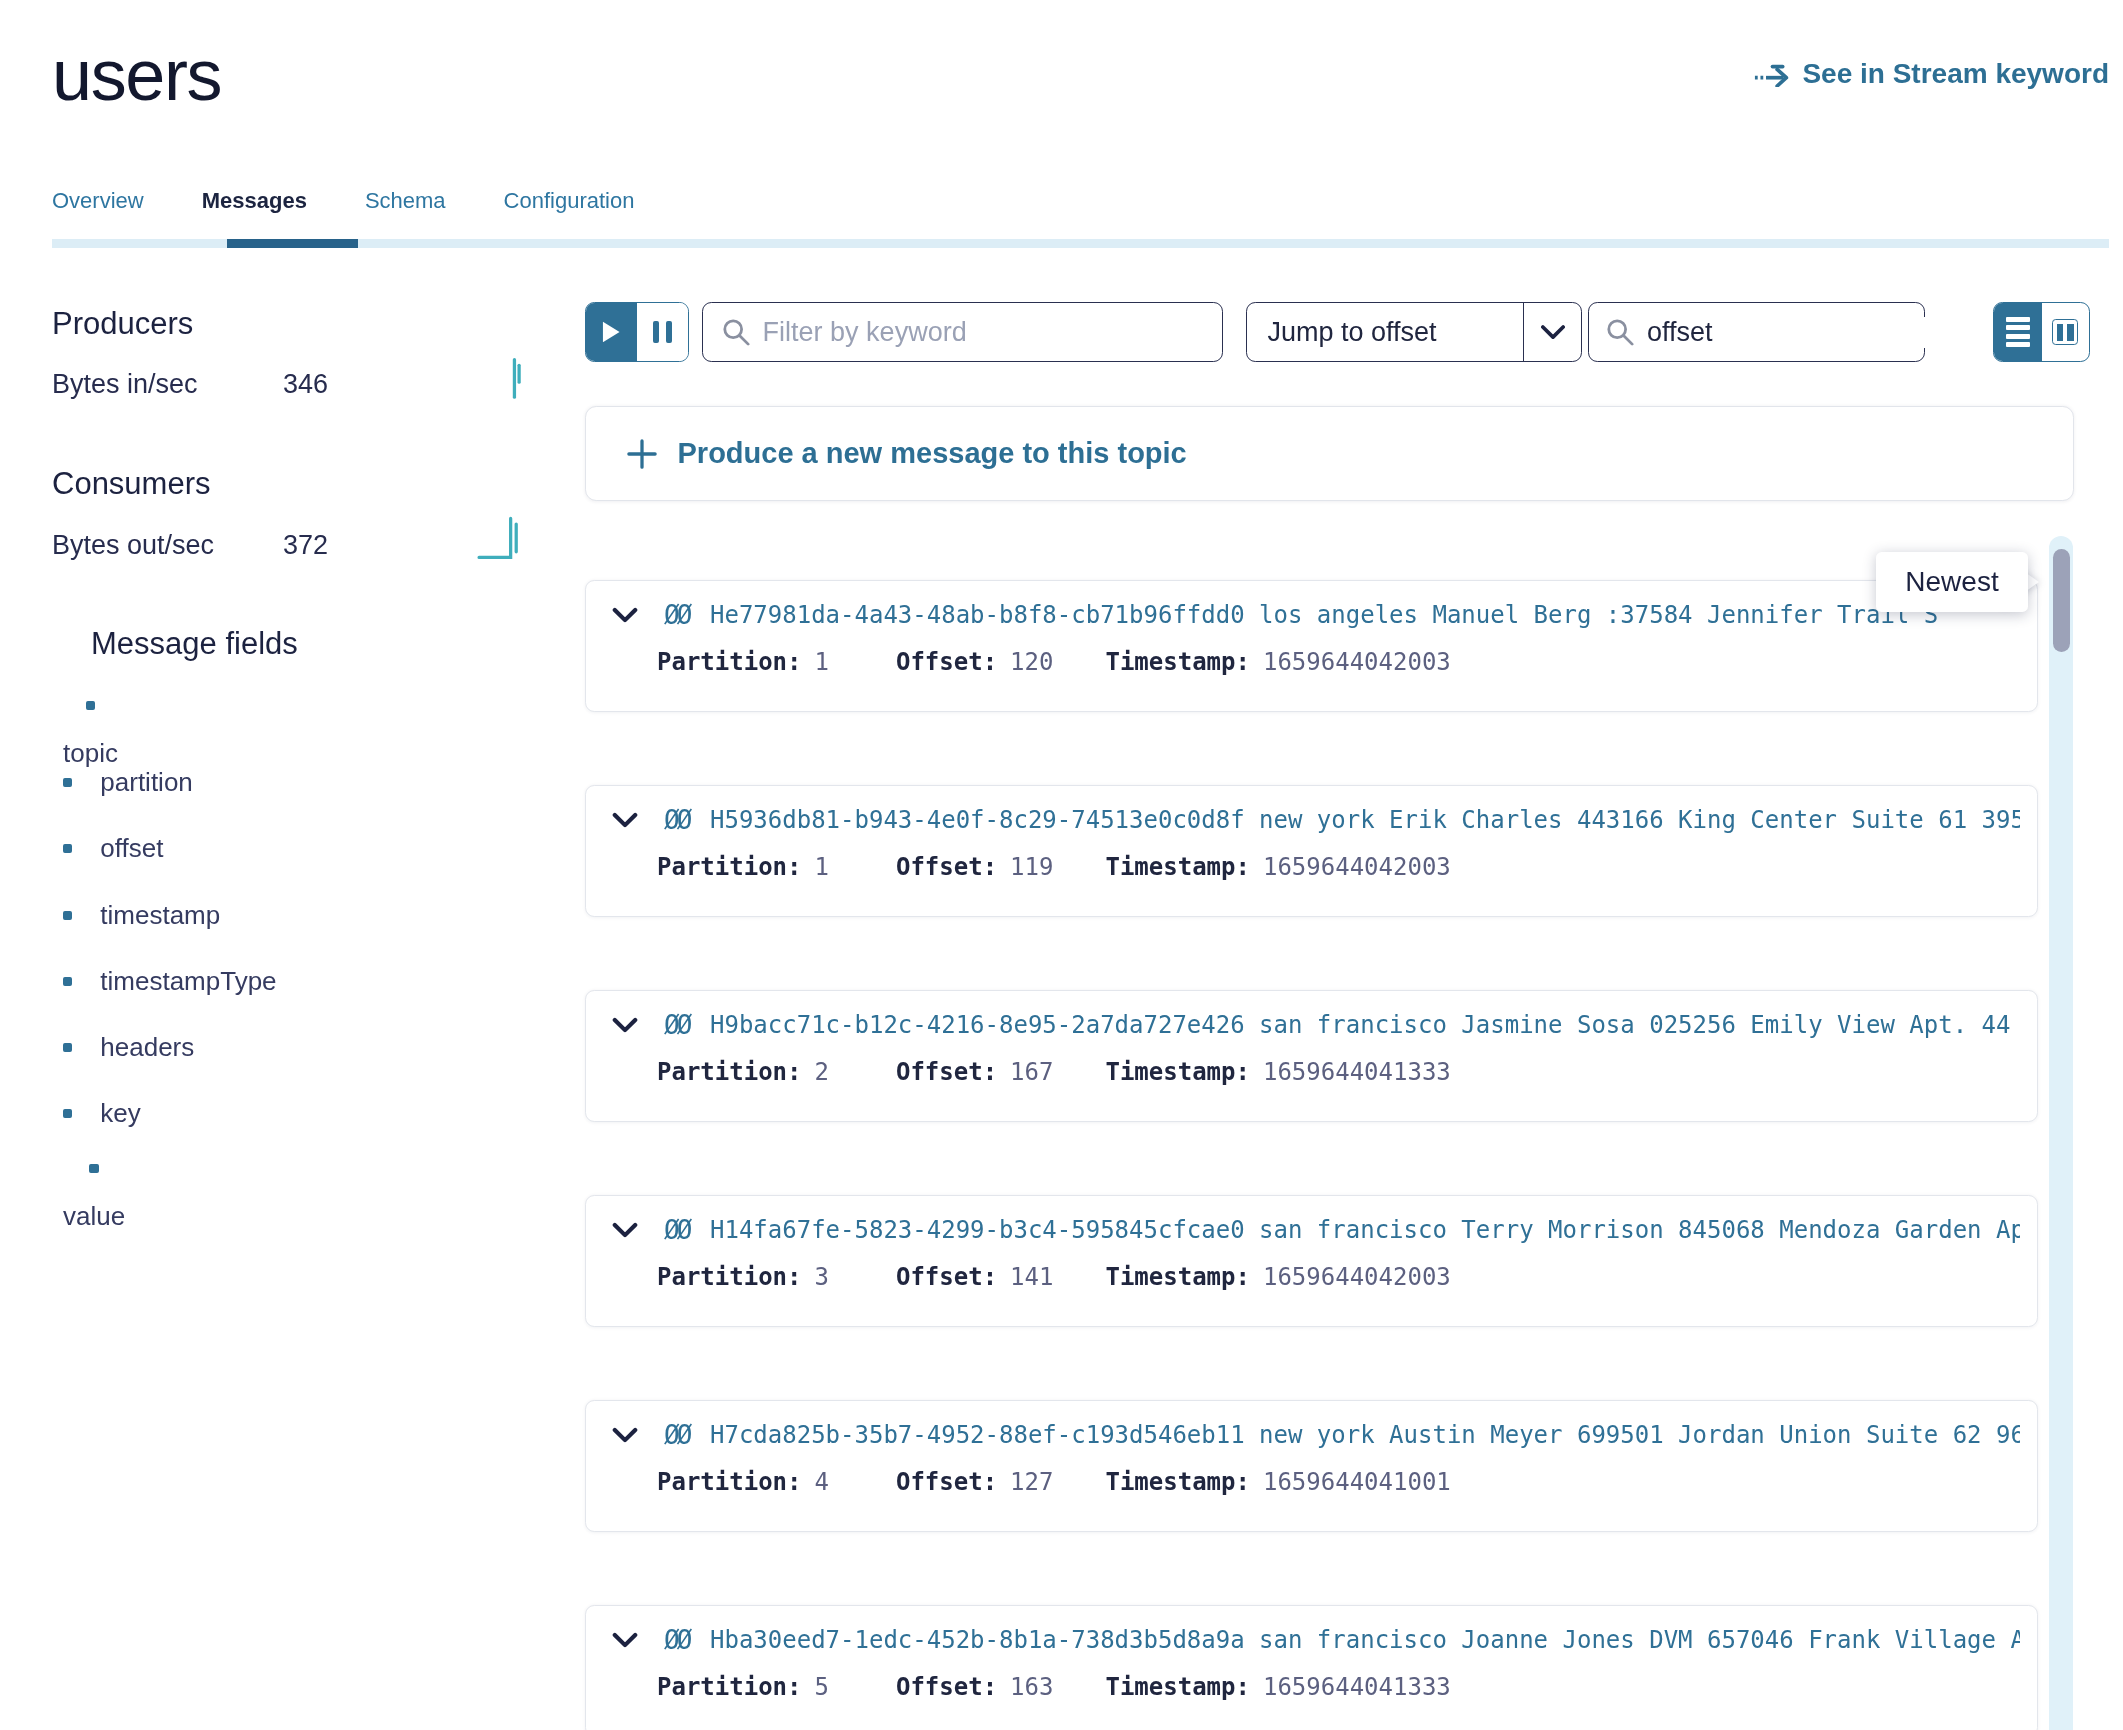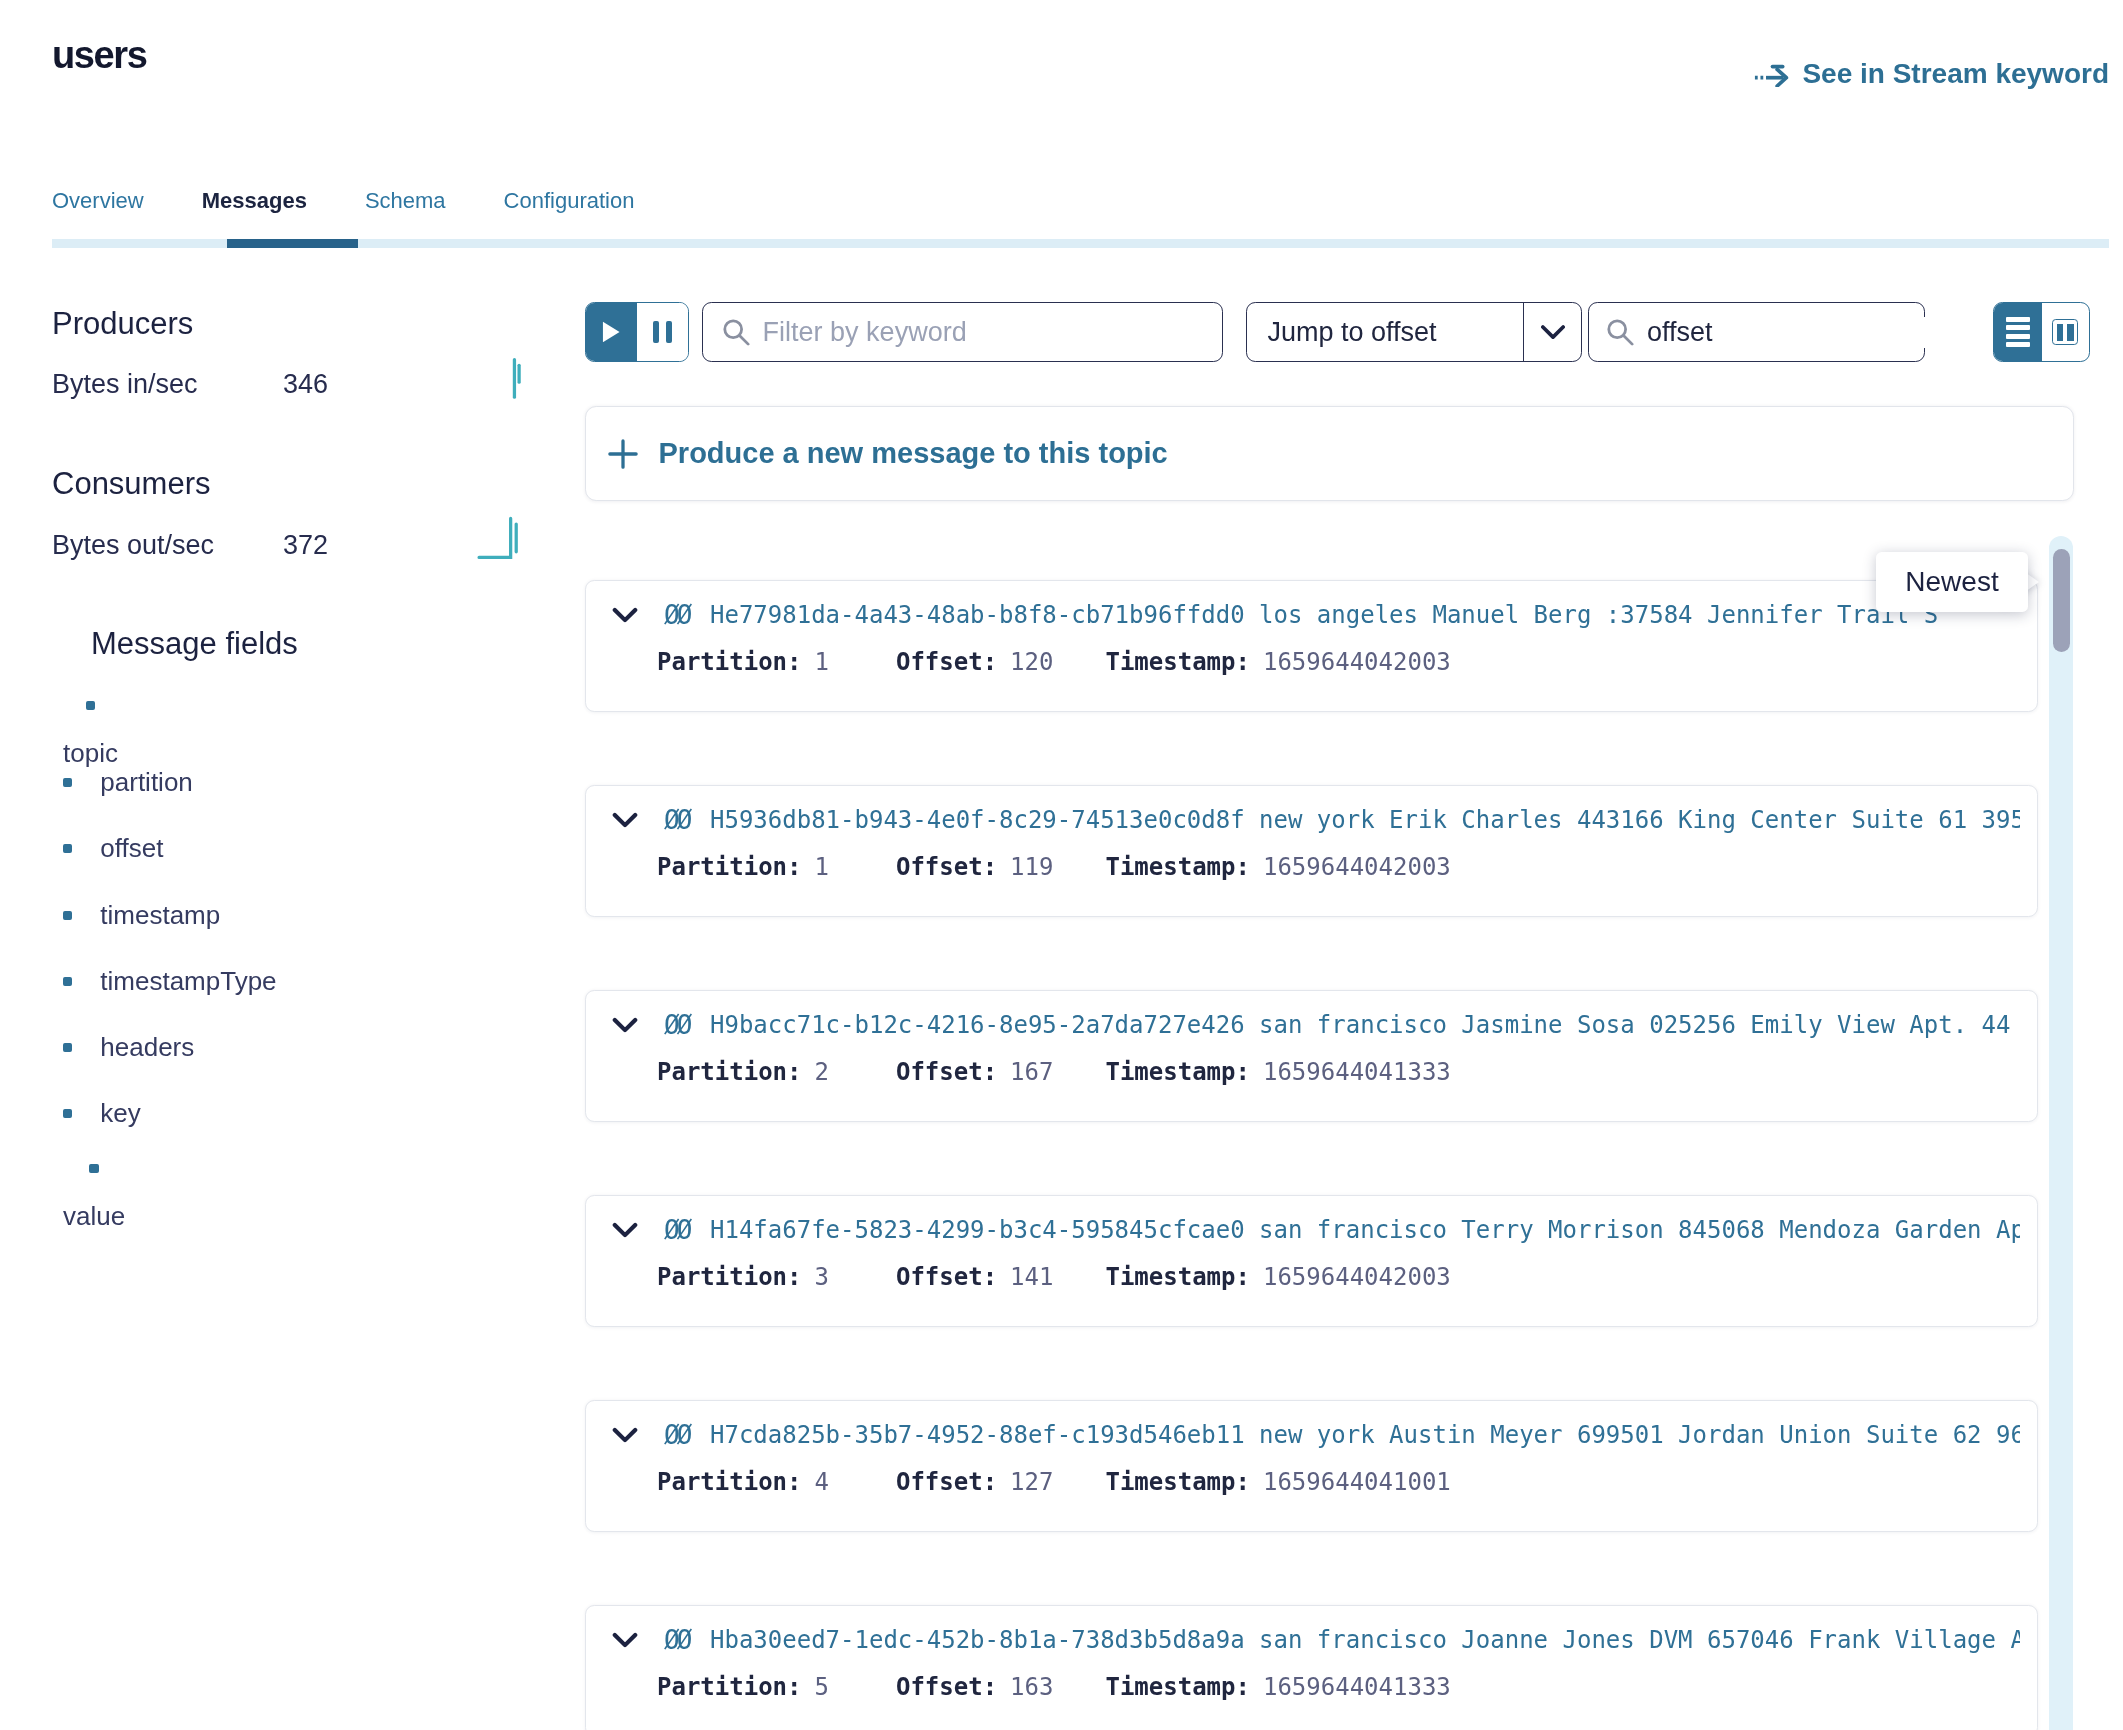--- a/index.html
+++ b/index.html
@@ -4,21 +4,21 @@
 <style>
   * { margin:0; padding:0; box-sizing:border-box; }
   html,body { background:#fff; }
   body { font-family:"Liberation Sans", sans-serif; }
   #page {
     position:relative; width:2124px; height:1730px; background:#fff; overflow:hidden;
   }
   
   .page-title {
     position:absolute; left:52px; top:34px;
-    font-size:38px; font-weight:700; letter-spacing:-1.4px; color:#13182e;
+    font-size:72px; font-weight:400; letter-spacing:-1.4px; color:#13182e;
   }
   .lineage-link {
     position:absolute; top:58px; right:15px;
     display:flex; align-items:center; gap:11.2px;
     color:#2d6f94; font-size:28px; font-weight:700; cursor:pointer;
   }
   
   .tabs { position:absolute; left:52px; top:188px; display:flex; gap:58px; }
   .tab { font-size:22px; color:#2e76a1; padding-bottom:26px; cursor:pointer; }
   .tab.active { color:#1c2440; font-weight:700; }
@@ -75,21 +75,21 @@
   .vt-list { background:#2f7096; }
   .list-icon { display:flex; flex-direction:column; gap:3.7px; }
   .list-icon i { display:block; width:24px; height:4.7px; background:#fff; border-radius:0.9px; }
   .col-icon { display:flex; gap:3.7px; padding:3.7px; border:1.9px solid #2f7096; border-radius:3.7px; }
   .col-icon i { display:block; width:6.5px; height:17px; background:#2f7096; }
   
   .produce-card {
     position:absolute; left:585px; top:406px; width:1489px; height:95px;
     border:1.9px solid #e2e5eb; border-radius:11.2px; background:#fff;
     box-shadow:0 0.9px 3.7px rgba(25,35,70,.07);
-    display:flex; align-items:center; gap:20.5px; padding-left:22px; cursor:pointer;
+    display:flex; align-items:center; gap:20.5px; padding-left:41px; cursor:pointer;
   }
   .produce-label { font-size:29px; font-weight:700; color:#2d6f94; }
   
   .msg-list { position:absolute; left:585px; top:580px; width:1453px; }
   .msg-card {
     position:relative; width:100%; height:132px; margin-bottom:73px;
     border:1.9px solid #e3e6ec; border-radius:9.3px; background:#fff;
     box-shadow:0 0.9px 3.7px rgba(25,35,70,.06); cursor:pointer;
   }
   .msg-chevron { position:absolute; left:26px; top:26px; cursor:pointer; }

